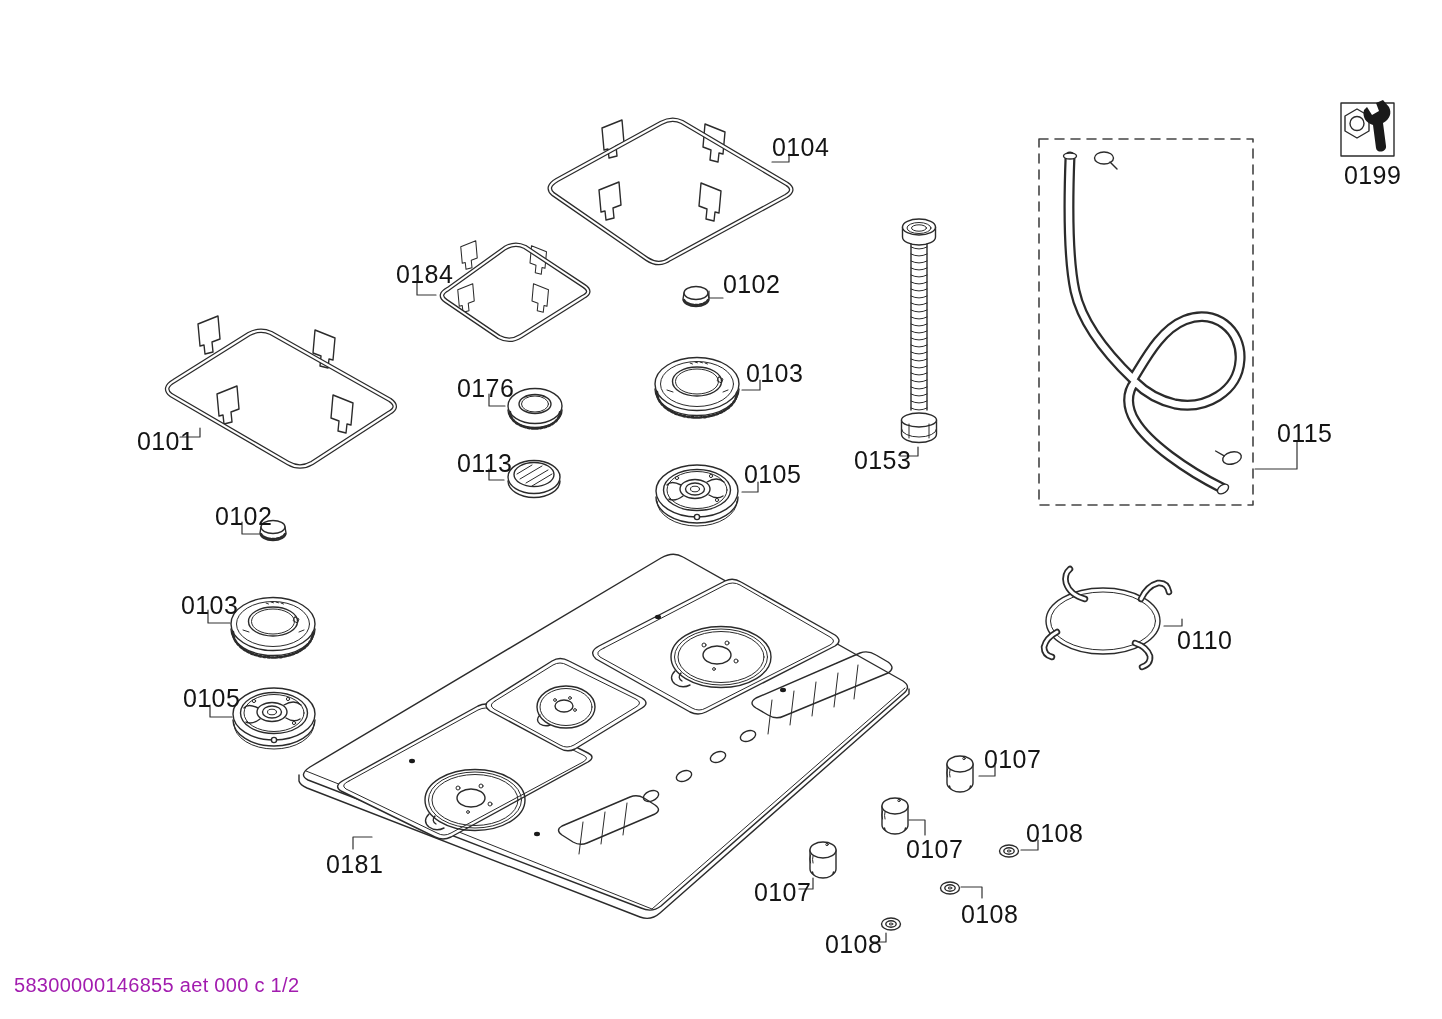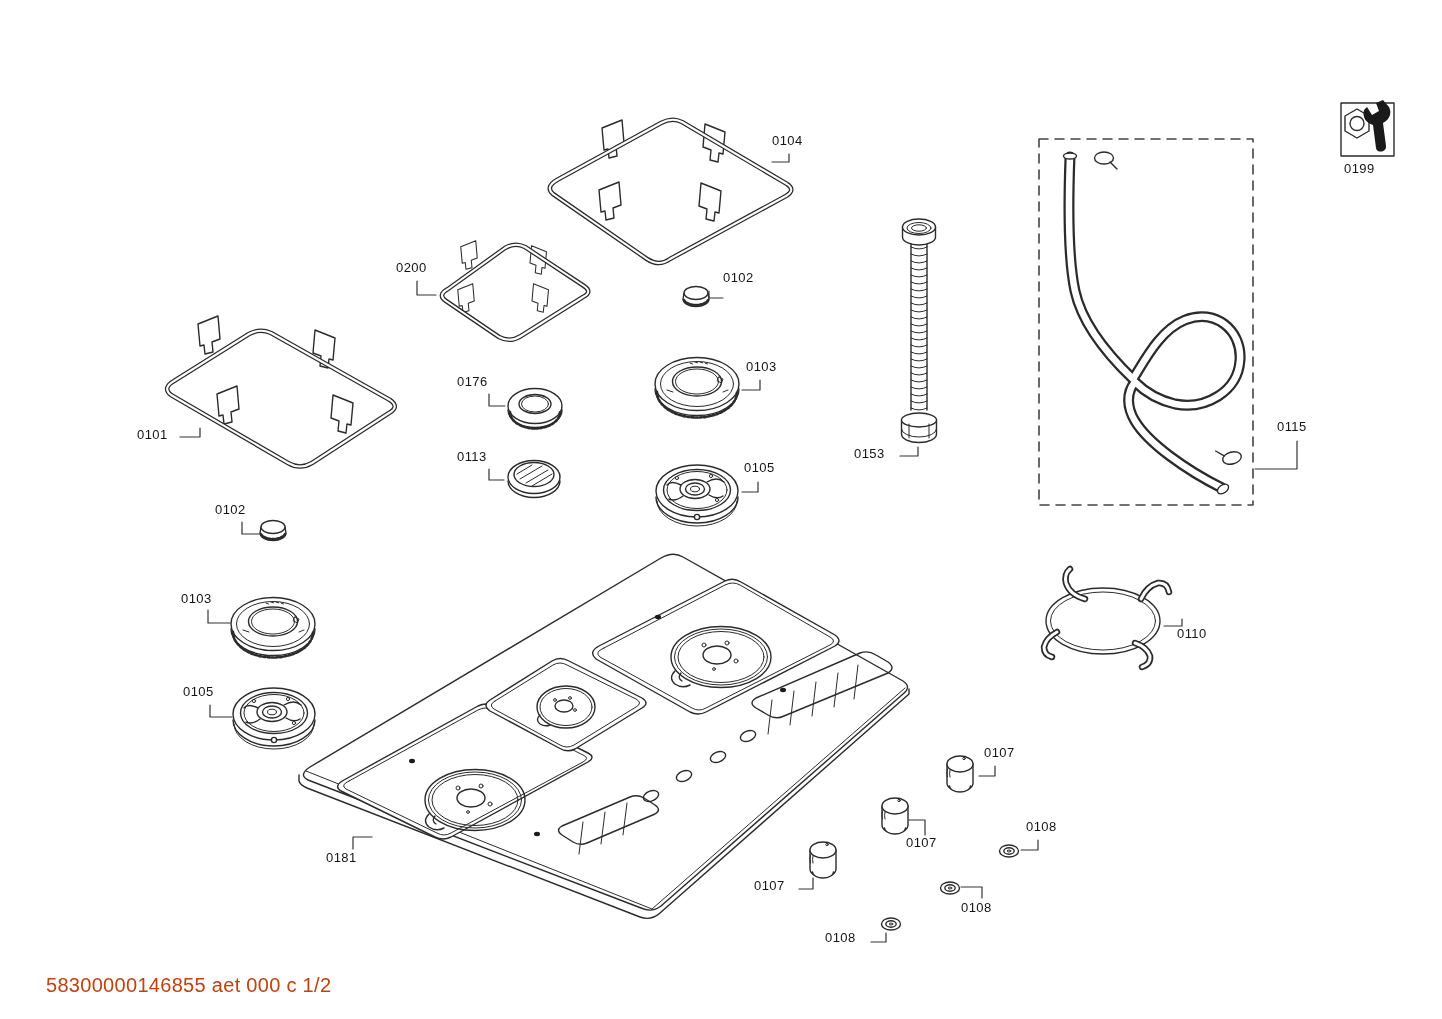--- a/index.html
+++ b/index.html
@@ -12,23 +12,23 @@
   .tube-o{stroke-width:4.6;}
   .tube-i{stroke:#ffffff;stroke-width:2.1;}
   .serr{stroke-dasharray:2.2 2;stroke-width:2.6;}
   .thin{stroke-width:1;}
   .leader{stroke:#333;stroke-width:1.2;fill:none;}
   .dashbox{stroke-dasharray:9 7;stroke-width:1.6;stroke:#444;}
   .tab-o{stroke-width:6.5;}
   .tab-i{stroke:#fff;stroke-width:3;}
   .hose-o{stroke-width:11;}
   .hose-i{stroke:#fff;stroke-width:6.5;}
-  .lbl{position:absolute;font-size:13px;color:#141414;letter-spacing:.4px;white-space:nowrap;}
+  .lbl{position:absolute;font-size:25px;color:#141414;letter-spacing:.4px;white-space:nowrap;}
   .lbl.center{text-align:left;}
-  .footer{position:absolute;left:14px;top:974px;font-size:20px;color:#c2410c;letter-spacing:.3px;margin-left:32px;}
+  .footer{position:absolute;left:14px;top:974px;font-size:20px;color:#a21caf;letter-spacing:.3px;}
 </style>
 </head>
 <body>
 
 <div class="stage">
 <svg width="1442" height="1019" viewBox="0 0 1442 1019">
   <defs>
     <path id="finL" class="fillw" d="M1,9 L21,1 L23,24 L15,27 L16,37 L8,39 L7,30 L3,31 Z"></path>
     <path id="finR" class="fillw" d="M22,9 L2,1 L0,24 L8,27 L7,37 L15,39 L16,30 L20,31 Z"></path>
     <g id="cap102">
@@ -302,21 +302,21 @@
 <div class="lbl" style="left:744px;top:460px">0105</div>
 <div class="lbl" style="left:183px;top:684px">0105</div>
 <div class="lbl" style="left:326px;top:850px">0181</div>
 <div class="lbl" style="left:754px;top:878px">0107</div>
 <div class="lbl" style="left:906px;top:835px">0107</div>
 <div class="lbl" style="left:984px;top:745px">0107</div>
 <div class="lbl" style="left:825px;top:930px">0108</div>
 <div class="lbl" style="left:961px;top:900px">0108</div>
 <div class="lbl" style="left:1026px;top:819px">0108</div>
 <div class="lbl" style="left:1177px;top:626px">0110</div>
-<div class="lbl" style="left:396px;top:260px">0200</div>
+<div class="lbl" style="left:396px;top:260px">0184</div>
 <div class="lbl" style="left:457px;top:374px">0176</div>
 <div class="lbl" style="left:457px;top:449px">0113</div>
 <div class="lbl" style="left:854px;top:446px">0153</div>
 <div class="lbl" style="left:1277px;top:419px">0115</div>
 <div class="lbl center" style="left:1344px;top:161px;width:48px">0199</div>
 
 <div class="footer">58300000146855 aet 000 c 1/2</div>
 </div>
 
 </body></html>

